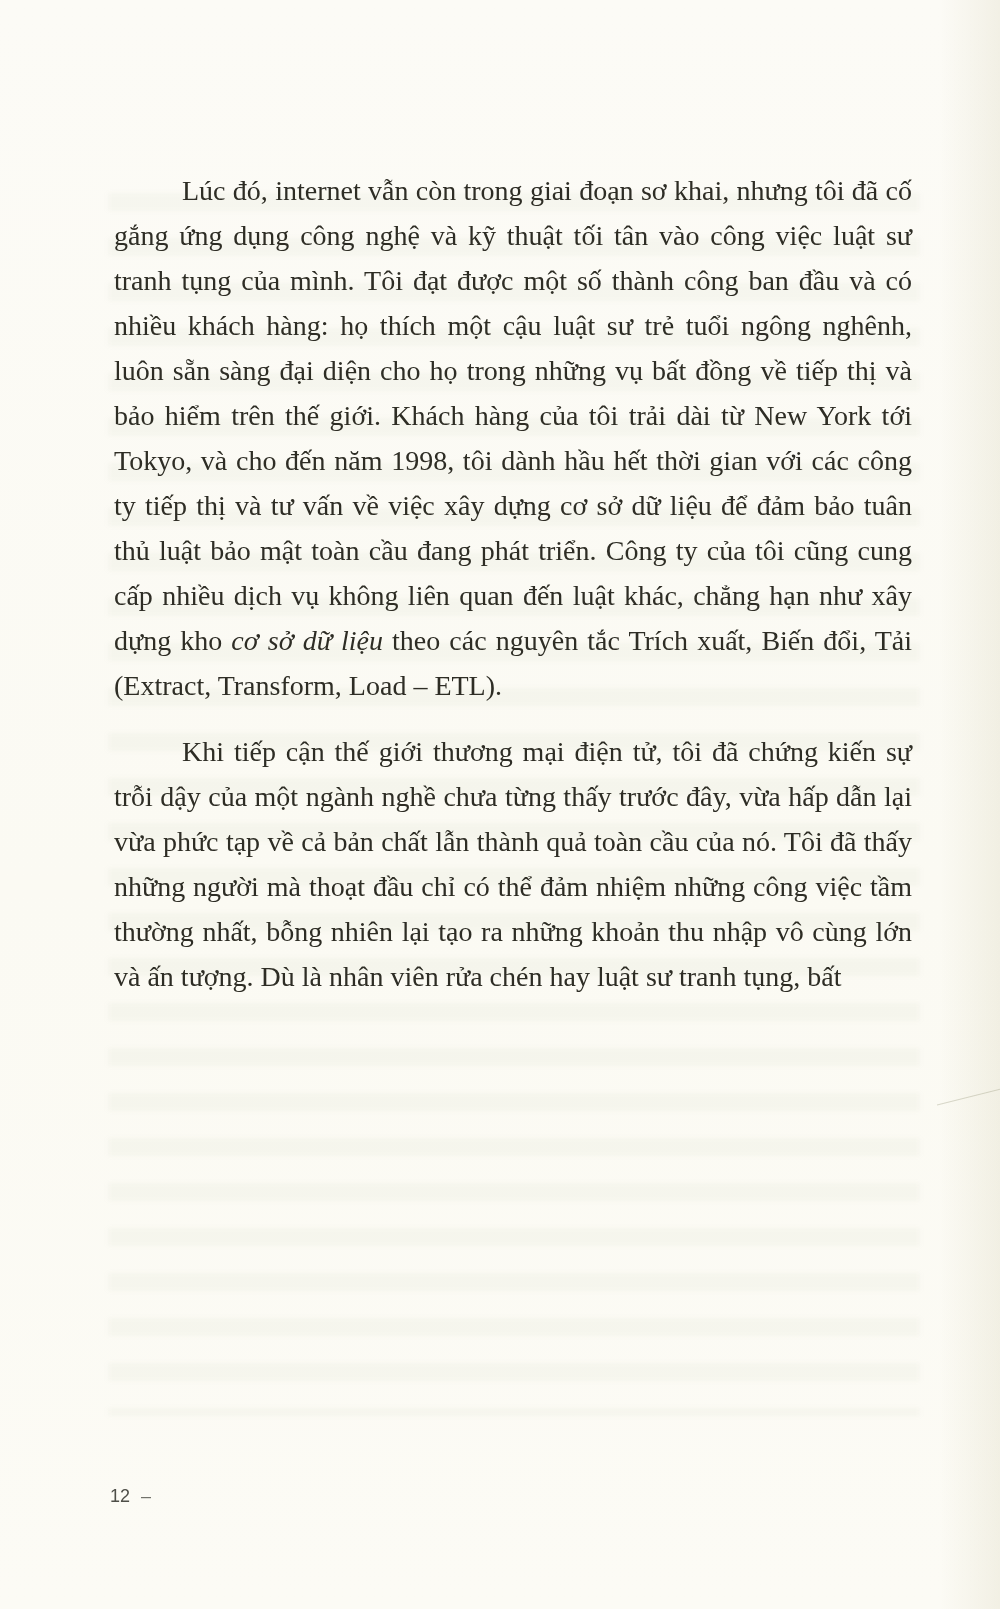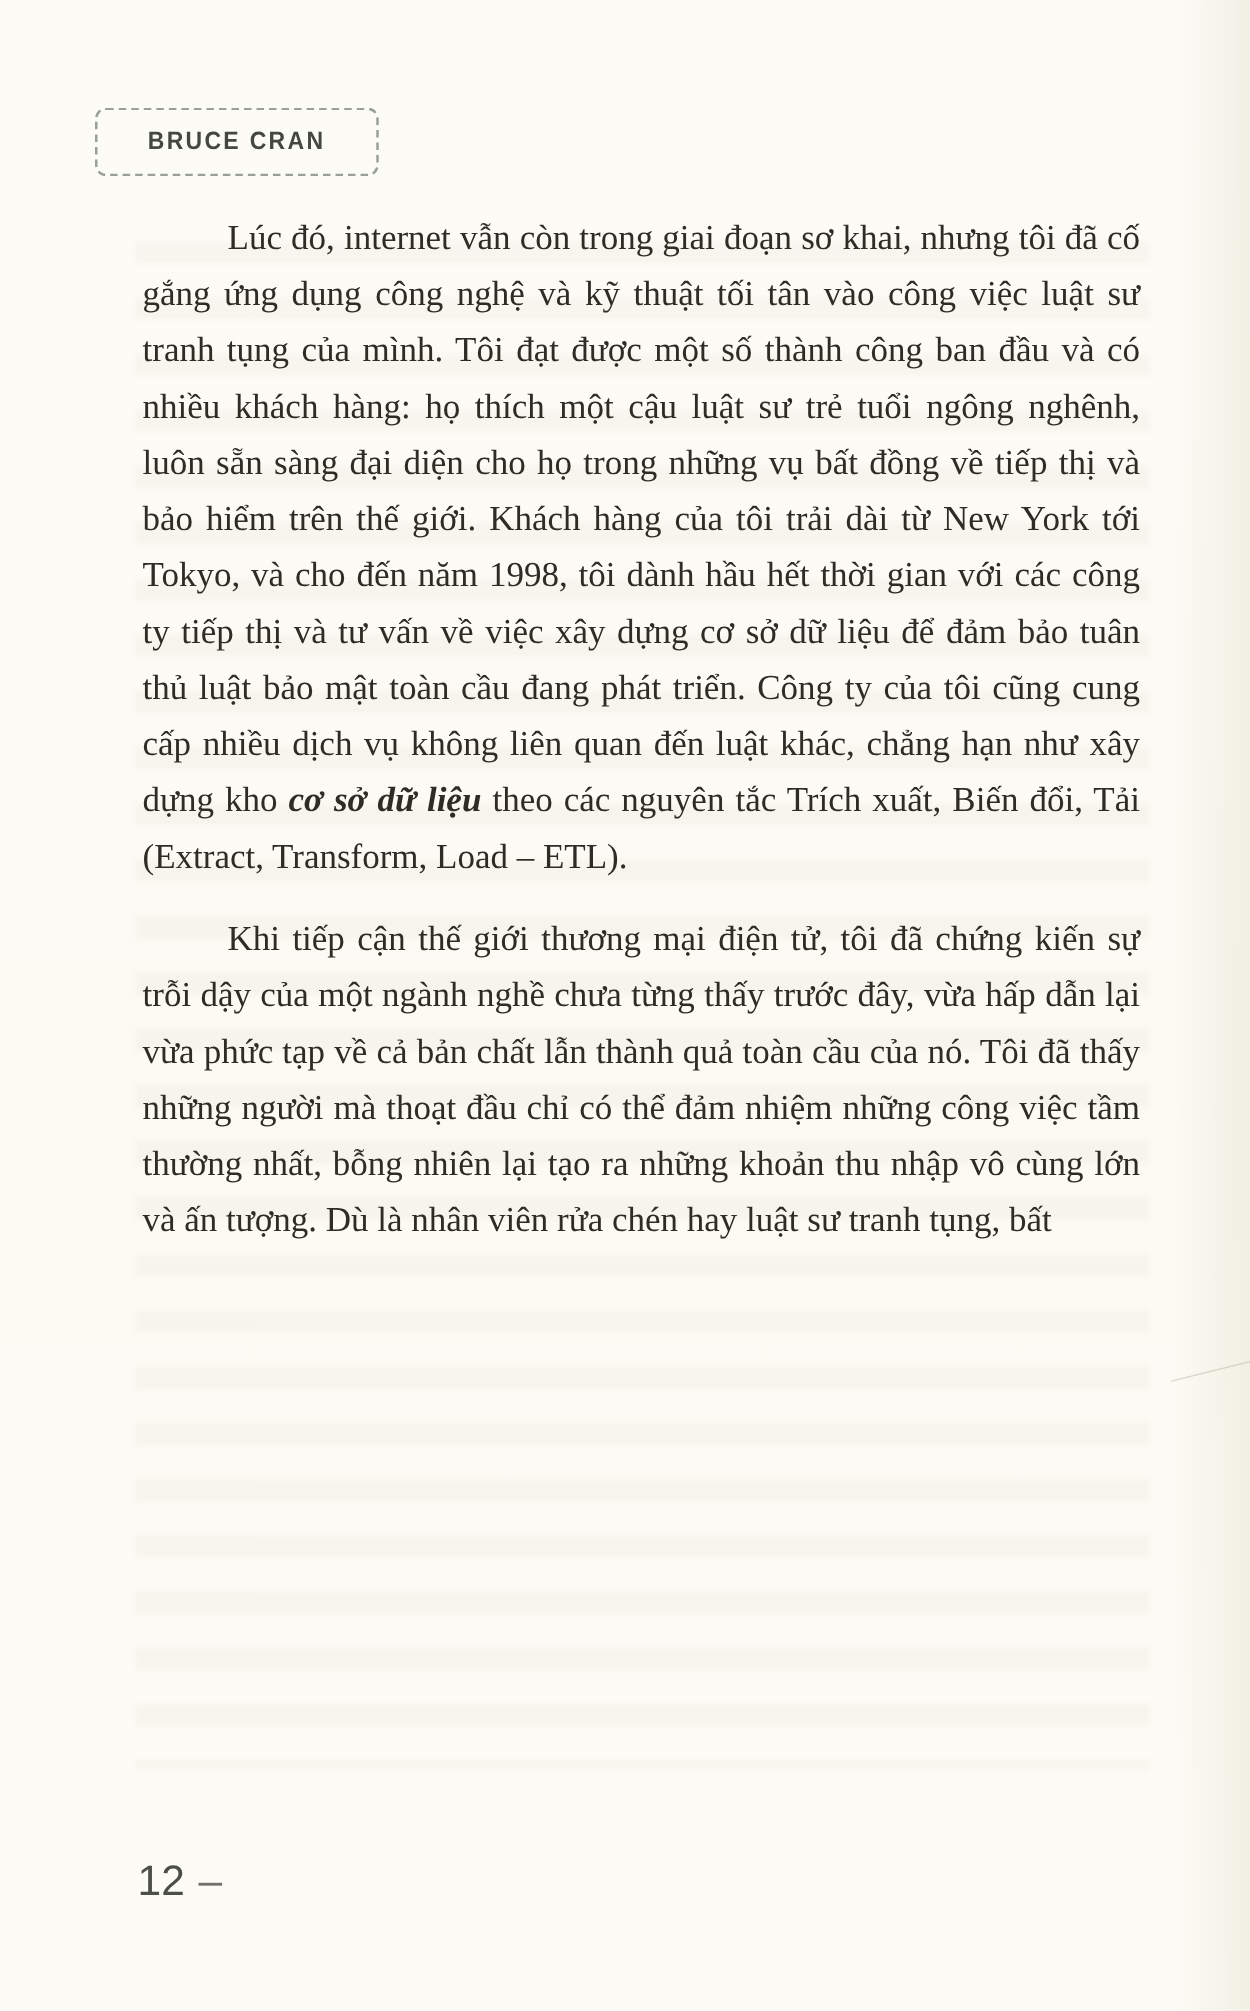--- a/index.html
+++ b/index.html
@@ -72,48 +72,44 @@
     line-height: 45px;
     color: #2e2d25;
     text-align: justify;
   }
   .content p {
     margin: 0 0 21px 0;
     text-indent: 68px;
   }
   .content em {
     font-style: italic;
-    font-weight: bold;
   }
   .footer {
     position: absolute;
     left: 110px;
     top: 1486px;
     font-family: "Liberation Sans", sans-serif;
-    font-size: 34px;
+    font-size: 18px;
     color: #4e4e48;
     display: flex;
     align-items: center;
   }
   .footer .dash {
     margin-left: 11px;
     color: #72726b;
   }
 </style>
 </head>
 <body>
 
 <div class="page">
 
   <div class="bleed"></div>
   <div class="scratch"></div>
 
-  <div class="author-box">
-    <span class="author-label">BRUCE CRAN</span>
-  </div>
 
   <div class="content">
       <p><span>Lúc đó, internet vẫn còn trong giai đoạn sơ khai, nhưng tôi đã cố gắng ứng dụng công nghệ và kỹ thuật tối tân vào công việc luật sư tranh tụng của mình. Tôi đạt được một số thành công ban đầu và có nhiều khách hàng: họ thích một cậu luật sư trẻ tuổi ngông nghênh, luôn sẵn sàng đại diện cho họ trong những vụ bất đồng về tiếp thị và bảo hiểm trên thế giới. Khách hàng của tôi trải dài từ New York tới Tokyo, và cho đến năm 1998, tôi dành hầu hết thời gian với các công ty tiếp thị và tư vấn về việc xây dựng cơ sở dữ liệu để đảm bảo tuân thủ luật bảo mật toàn cầu đang phát triển. Công ty của tôi cũng cung cấp nhiều dịch vụ không liên quan đến luật khác, chẳng hạn như xây dựng kho </span><em>cơ sở dữ liệu</em><span> theo các nguyên tắc Trích xuất, Biến đổi, Tải (Extract, Transform, Load – ETL).</span></p>
       <p><span>Khi tiếp cận thế giới thương mại điện tử, tôi đã chứng kiến sự trỗi dậy của một ngành nghề chưa từng thấy trước đây, vừa hấp dẫn lại vừa phức tạp về cả bản chất lẫn thành quả toàn cầu của nó. Tôi đã thấy những người mà thoạt đầu chỉ có thể đảm nhiệm những công việc tầm thường nhất, bỗng nhiên lại tạo ra những khoản thu nhập vô cùng lớn và ấn tượng. Dù là nhân viên rửa chén hay luật sư tranh tụng, bất</span></p>
     </div>
 
   <div class="footer">
     <span class="num">12</span>
     <span class="dash">–</span>
   </div>

